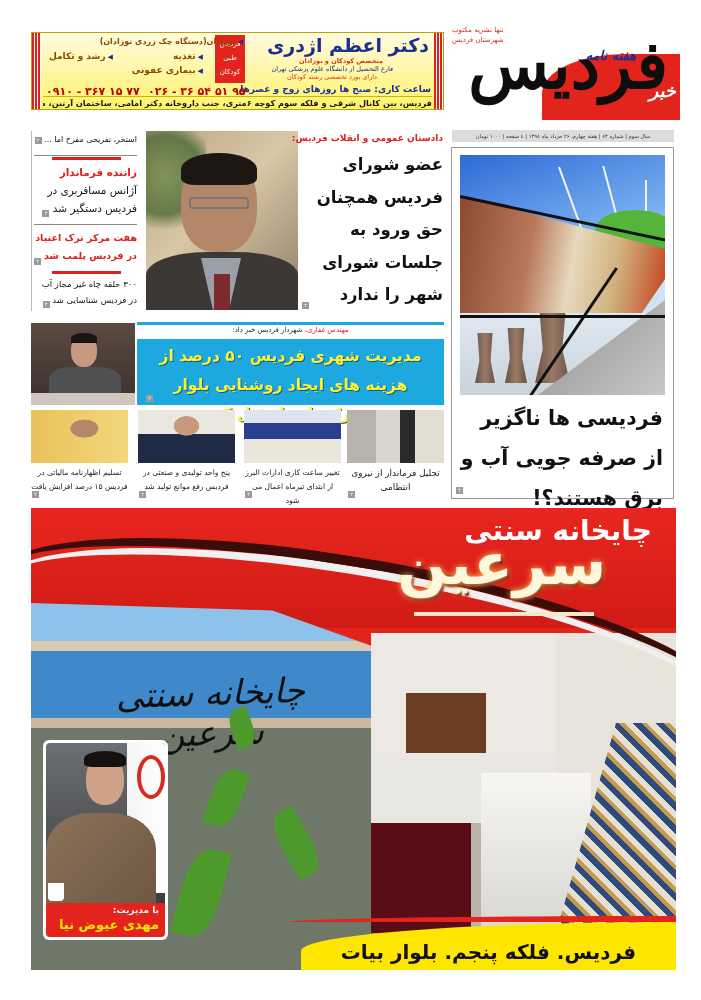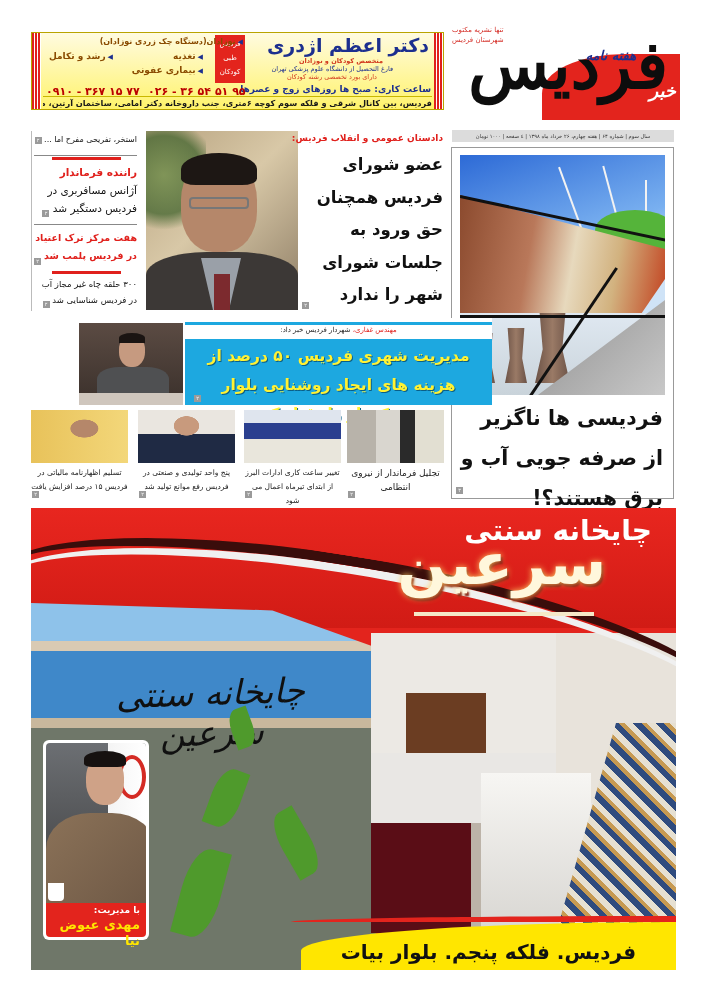--- a/index.html
+++ b/index.html
@@ -63,21 +63,21 @@
   .council .page-marker { position: absolute; left: 156px; bottom: 2px; }
 
   
   .leftcol { left: 31px; top: 131px; width: 110px; height: 180px; border-left: 1px solid #bbb; }
   .lc-item { position: absolute; right: 4px; left: 2px; text-align: right; }
   .lc-item .red { color: #e0201c; font-weight: bold; }
   .lc-divider { position: absolute; left: 2px; right: 4px; height: 1px; background: #888; }
   .lc-redbar { position: absolute; left: 20px; right: 20px; height: 3px; background: #e0201c; }
 
   
-  .muni { left: 31px; top: 318px; width: 413px; height: 87px; background: #fff; margin-left: 48px; }
+  .muni { left: 31px; top: 318px; width: 413px; height: 87px; background: #fff; }
   .muni-topline { position: absolute; left: 106px; right: 0; top: 4px; height: 3px; background: #1da8e0; }
   .muni-kicker { position: absolute; left: 106px; right: 0; top: 8px; height: 12px; font-size: 7px; text-align: center; color: #222; }
   .muni-kicker .red { color: #e0201c; }
   .muni-blue { position: absolute; left: 106px; right: 0; top: 21px; height: 66px; background: #1da8e0; }
   .muni-title { position: absolute; right: 10px; left: 10px; top: 3px; font-size: 15.5px; font-weight: bold; color: #fff233; text-align: center; line-height: 29px; text-shadow: 1px 1px 0 #0a5f87; }
   .muni-photo { position: absolute; left: 0; top: 5px; width: 104px; height: 82px; background: linear-gradient(#5b4b43, #3a302b); overflow: hidden; }
   .muni-photo .head { position: absolute; left: 40px; top: 12px; width: 26px; height: 32px; border-radius: 45%; background: #c69a80; }
   .muni-photo .hair { position: absolute; left: 40px; top: 10px; width: 26px; height: 10px; border-radius: 50% 50% 0 0; background: #1a1412; }
   .muni-photo .suit { position: absolute; left: 18px; top: 44px; width: 72px; height: 40px; background: #4f5052; border-radius: 30% 30% 0 0; }
   .muni-photo .desk { position: absolute; left: 0; bottom: 0; width: 104px; height: 12px; background: #cfc6bd; }
@@ -99,21 +99,21 @@
   .tea-plant { position: absolute; border-radius: 50% 0; background: #4f9a2c; }
   .tea-photo-right { position: absolute; left: 340px; top: 125px; width: 305px; height: 300px; background: linear-gradient(#ece9e4 0 40%, #e9e7e4 40% 100%); }
   .tea-photo-right .wall { position: absolute; right: 0; top: 0; width: 120px; height: 170px; background: #e8e3db; }
   .tea-photo-right .booths { position: absolute; right: 0; top: 90px; width: 150px; height: 210px; background: repeating-linear-gradient(45deg, #2f4b7e 0 6px, #c79a52 6px 10px, #e6e0d2 10px 16px); clip-path: polygon(60% 0, 100% 0, 100% 100%, 20% 100%); }
   .tea-photo-right .carpet { position: absolute; left: 0; top: 190px; width: 110px; height: 110px; background: #5a0d16; clip-path: polygon(0 0, 100% 0, 100% 100%, 0 100%); border-right: 10px solid #bcb3a8; }
   .tea-photo-right .counter { position: absolute; left: 35px; top: 60px; width: 80px; height: 60px; background: #6b3d22; }
   .tea-photo-right .floor { position: absolute; left: 110px; top: 140px; width: 110px; height: 160px; background: linear-gradient(#f7f6f3, #d8d6d2); }
   .tea-brand-small { position: absolute; right: 24px; top: 6px; font-size: 28px; font-weight: bold; color: #fff; }
   .tea-brand-big { position: absolute; right: 70px; top: 22px; font-size: 58px; font-weight: bold; color: #fff7dc; text-shadow: 0 0 6px #ffcf66, 2px 3px 2px #7a100c; letter-spacing: 4px; }
   .tea-underline { position: absolute; right: 82px; top: 104px; width: 180px; height: 4px; background: #f5e8c8; }
-  .manager-card { position: absolute; left: 12px; top: 232px; width: 106px; height: 200px; background: #fff; border-radius: 6px; padding: 3px; }
+  .manager-card { position: absolute; left: 12px; top: 232px; width: 125px; height: 200px; background: #fff; border-radius: 6px; padding: 3px; }
   .manager-card .photo { position: absolute; left: 3px; top: 3px; right: 3px; height: 160px; background: linear-gradient(#6c6f73, #3d3d3e); overflow: hidden; border-radius: 4px 4px 0 0; }
   .manager-card .flag { position: absolute; right: 0; top: 0; width: 38px; height: 150px; background: linear-gradient(90deg, #f4f4f4, #fff); }
   .manager-card .flag::after { content: ""; position: absolute; left: 10px; top: 12px; width: 20px; height: 36px; border: 4px solid #d42b24; border-radius: 50%; }
   .manager-card .head { position: absolute; left: 40px; top: 12px; width: 38px; height: 50px; border-radius: 45%; background: #cfa287; }
   .manager-card .hair { position: absolute; left: 38px; top: 8px; width: 42px; height: 16px; border-radius: 50% 50% 20% 20%; background: #161110; }
   .manager-card .suit { position: absolute; left: 0; top: 70px; width: 110px; height: 90px; background: linear-gradient(135deg, #8b7258, #6e5845); border-radius: 40% 40% 0 0; }
   .manager-card .cup { position: absolute; left: 2px; top: 140px; width: 16px; height: 18px; background: #fff; border-radius: 0 0 4px 4px; }
   .manager-card .namebox { position: absolute; left: 3px; right: 3px; bottom: 3px; height: 34px; background: #e3241d; border-radius: 0 0 4px 4px; text-align: right; padding-right: 6px; }
   .manager-card .label { font-size: 9px; color: #fff; font-weight: bold; line-height: 14px; }
   .manager-card .name { font-size: 13px; color: #ffe600; font-weight: bold; line-height: 16px; }

